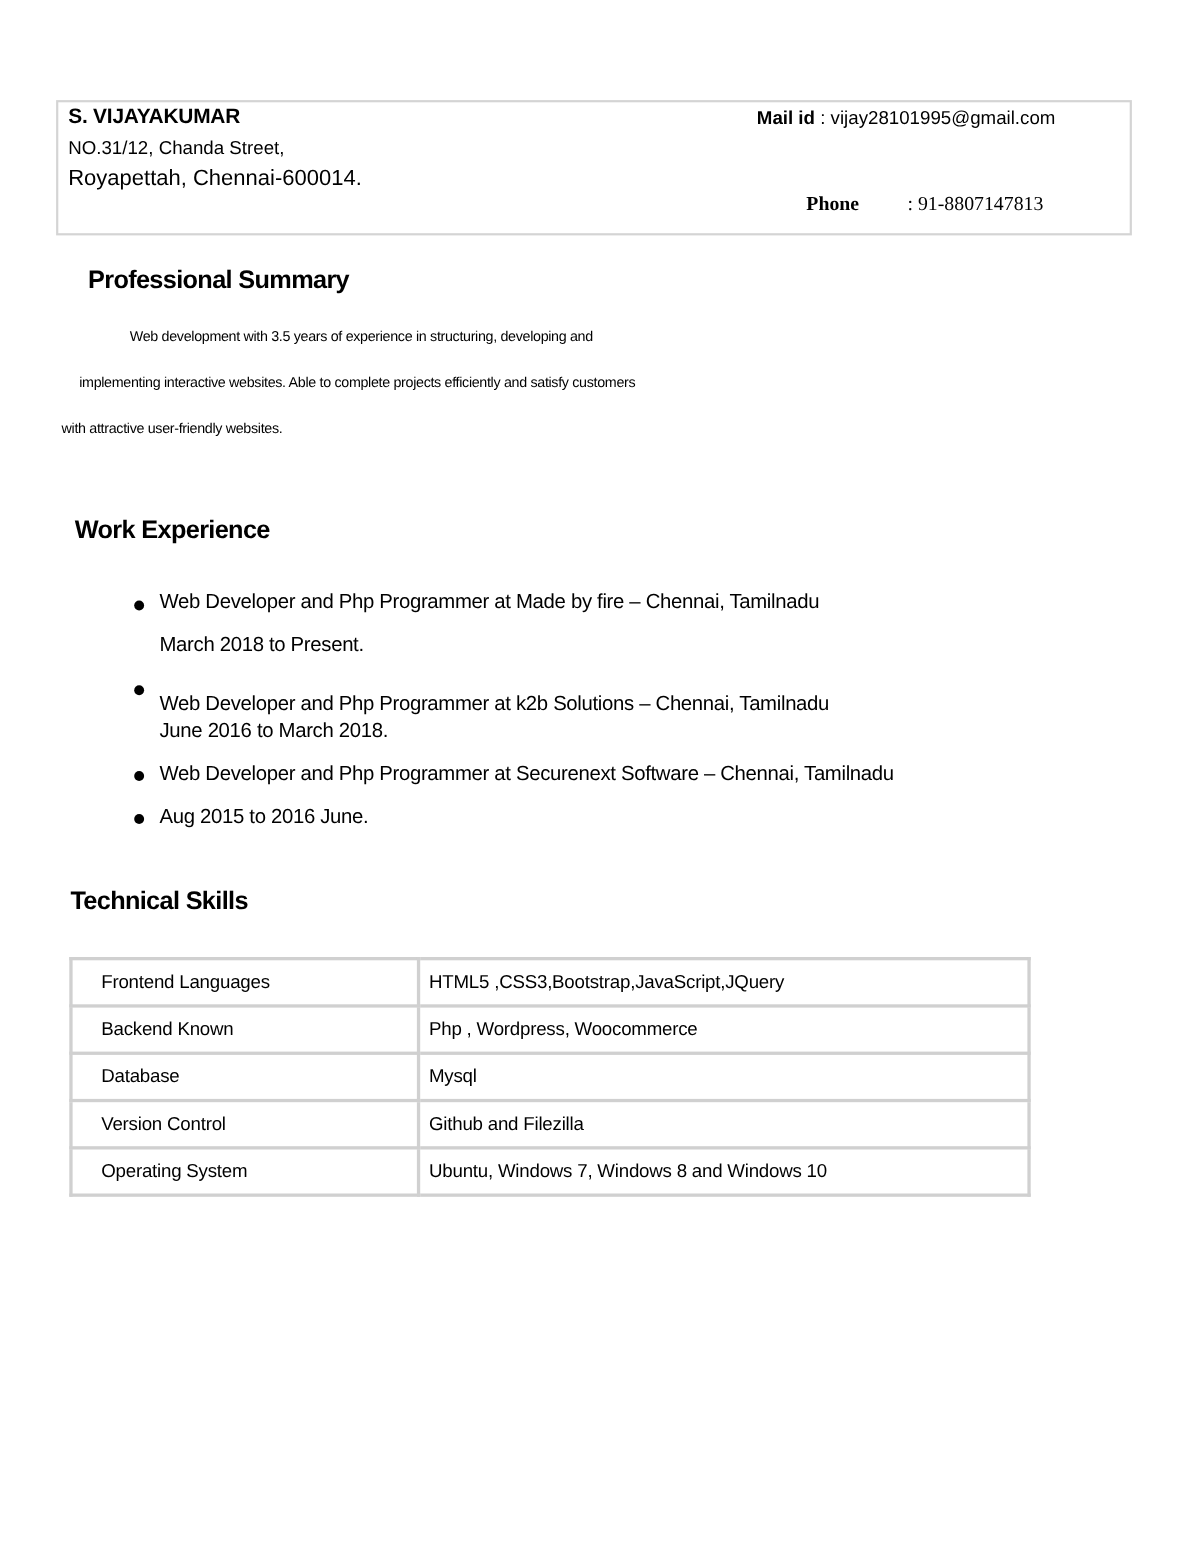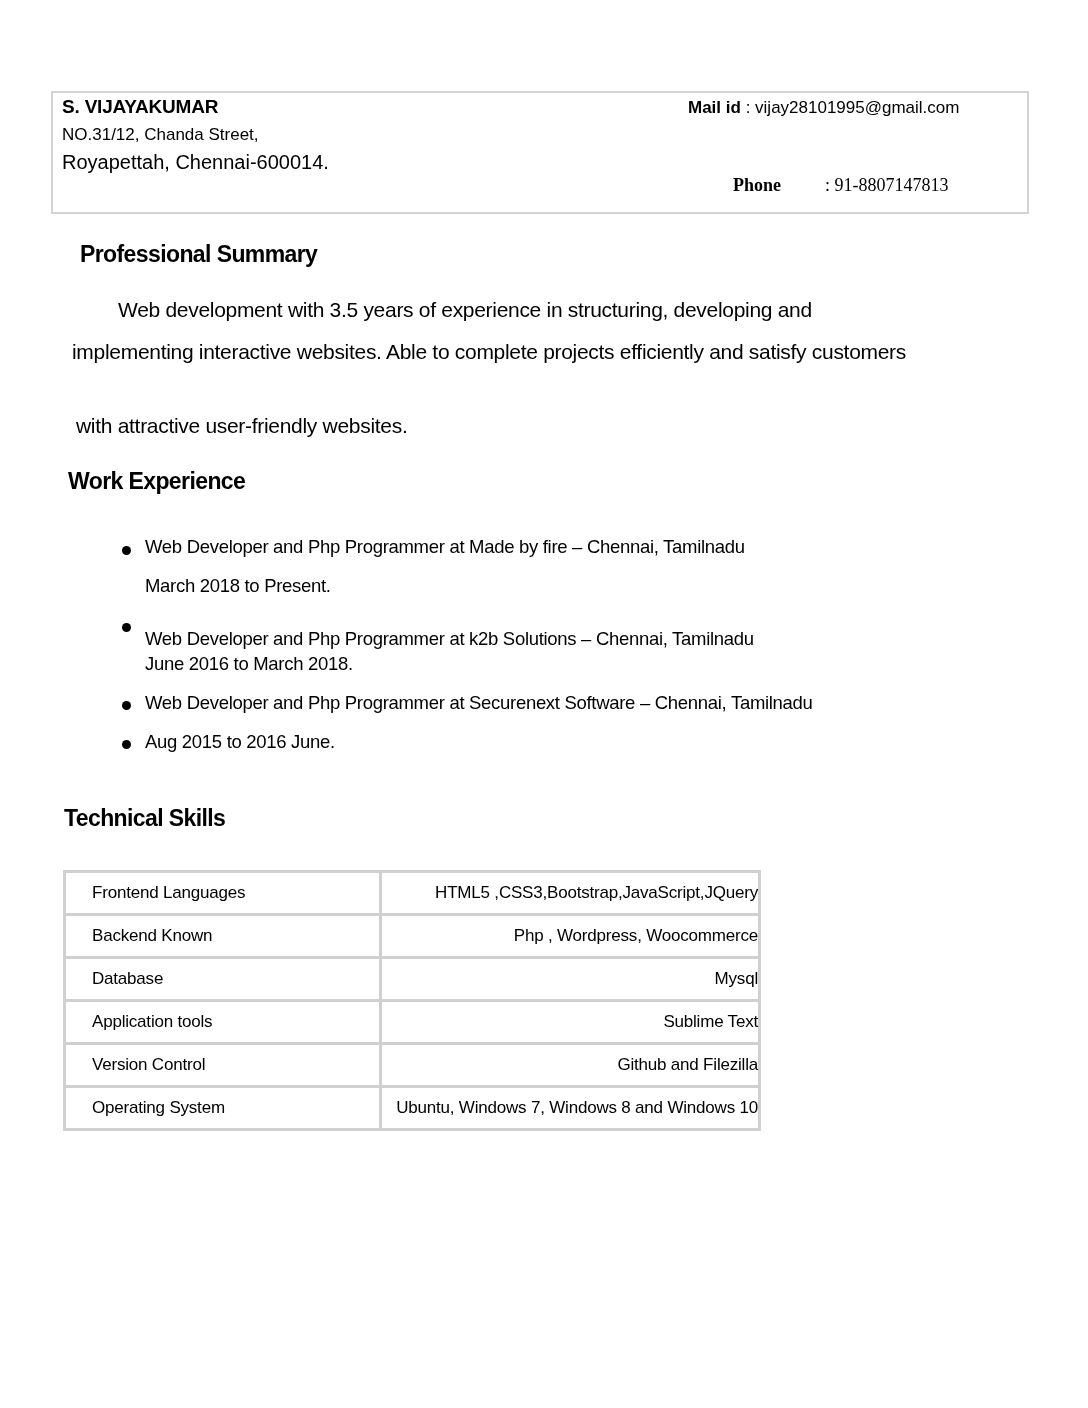--- a/index.html
+++ b/index.html
@@ -16,34 +16,34 @@
   .mail .lbl { font-weight: bold; text-align: center; }
   .phone { position: absolute; left: 693px; top: 175px; font-size: 18px; white-space: nowrap;
            font-family: "Liberation Serif", serif; }
   .phone .lbl { font-weight: bold; display: inline-block; width: 92px; margin-left: 40px; }
 
   .h2 { position: absolute; font-size: 23px; font-weight: bold; letter-spacing: -0.6px; }
   .sum-h { left: 80px; top: 241px; text-align: center; }
   .work-h { left: 68px; top: 468px; }
   .tech-h { left: 64px; top: 805px; }
 
-  .para { position: absolute; font-size: 21px; white-space: nowrap; letter-spacing: -0.3px; }
+  .para { position: absolute; font-size: 13px; white-space: nowrap; letter-spacing: -0.3px; }
   .p1 { left: 118px; top: 298px; }
   .p2 { left: 72px; top: 340px; }
-  .p3 { left: 76px; top: 382px; margin-top: 32px; }
+  .p3 { left: 56px; top: 382px; }
 
   .bullet { position: absolute; left: 122px; width: 9px; height: 9px; border-radius: 50%; background: #000; }
   .witem { position: absolute; left: 145px; font-size: 18.5px; white-space: nowrap; letter-spacing: -0.3px; }
 
-  table.skills { position: absolute; left: 63px; top: 870px; width: 698px; border-collapse: collapse;
+  table.skills { position: absolute; left: 63px; top: 870px; width: 874px; border-collapse: collapse;
                  border: 3px solid #cfcfcf; }
   table.skills td { border: 3px solid #d0d0d0; height: 40px; padding: 0; font-size: 17px;
                     letter-spacing: -0.2px; }
   table.skills td.k { width: 316px; padding-left: 26px; box-sizing: border-box; }
-  table.skills td.v { padding-left: 8px; text-align: right; }
+  table.skills td.v { padding-left: 8px; }
 </style>
 </head>
 <body>
 
 <div class="page">
   <div class="header-box"></div>
   <div class="name">S. VIJAYAKUMAR</div>
   <div class="addr1">NO.31/12, Chanda  Street,</div>
   <div class="addr2">Royapettah, Chennai-600014.</div>
   <div class="mail">
@@ -85,24 +85,20 @@
     </tr>
     <tr>
       <td class="k">Backend Known</td>
       <td class="v">Php , Wordpress, Woocommerce</td>
     </tr>
     <tr>
       <td class="k">Database</td>
       <td class="v">Mysql</td>
     </tr>
     <tr>
-      <td class="k">Application tools</td>
-      <td class="v">Sublime Text</td>
-    </tr>
-    <tr>
       <td class="k">Version Control</td>
       <td class="v">Github and Filezilla</td>
     </tr>
     <tr>
       <td class="k">Operating System</td>
       <td class="v">Ubuntu, Windows 7, Windows 8 and Windows 10</td>
     </tr>
   </tbody>
     </table>
 </div>

